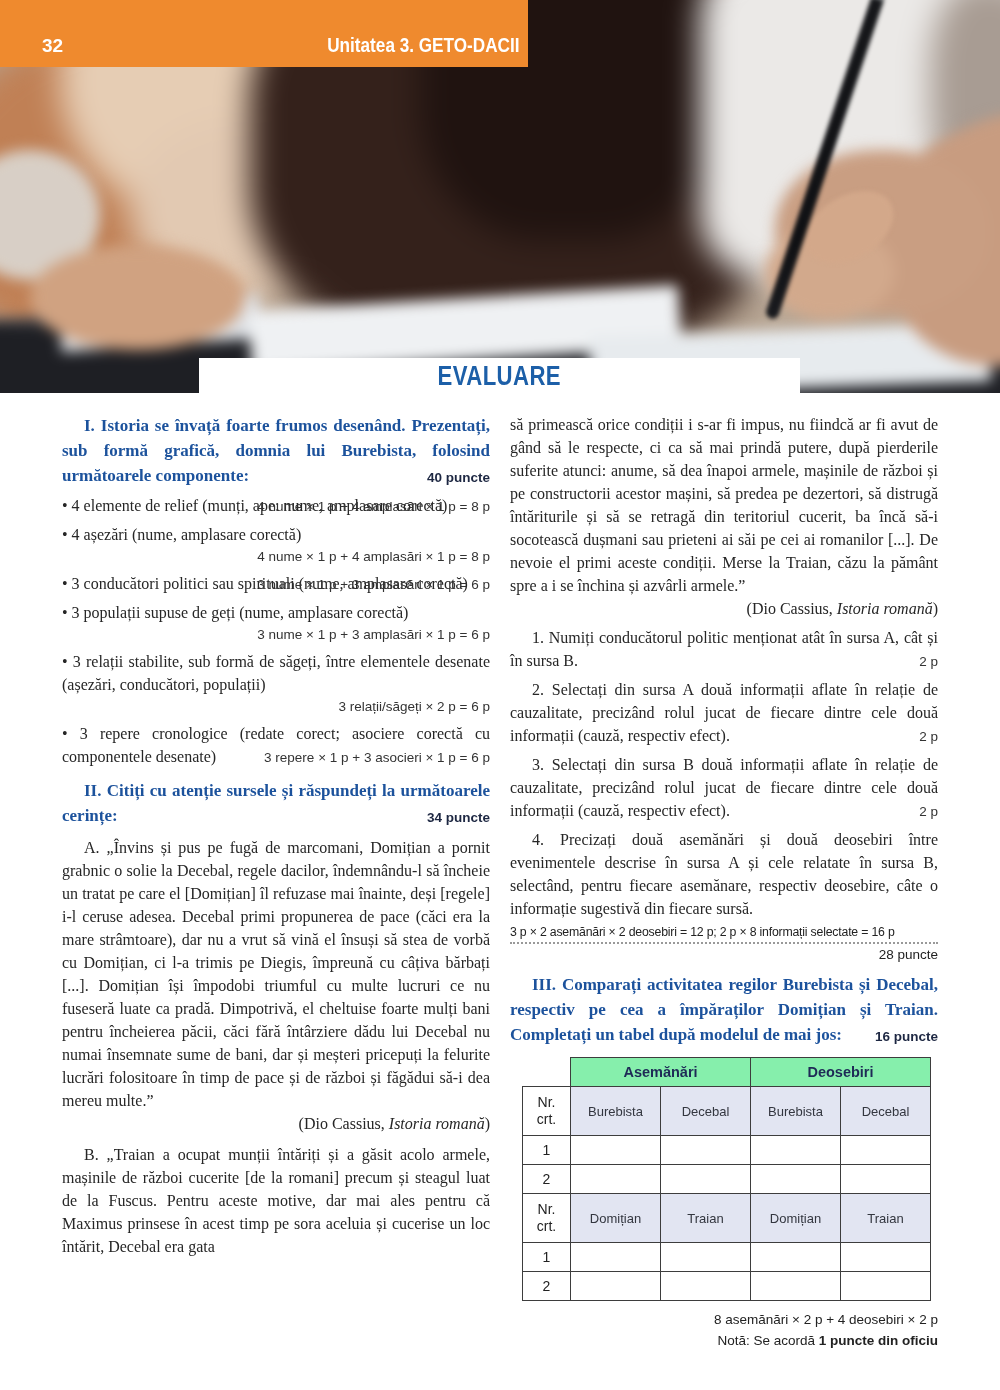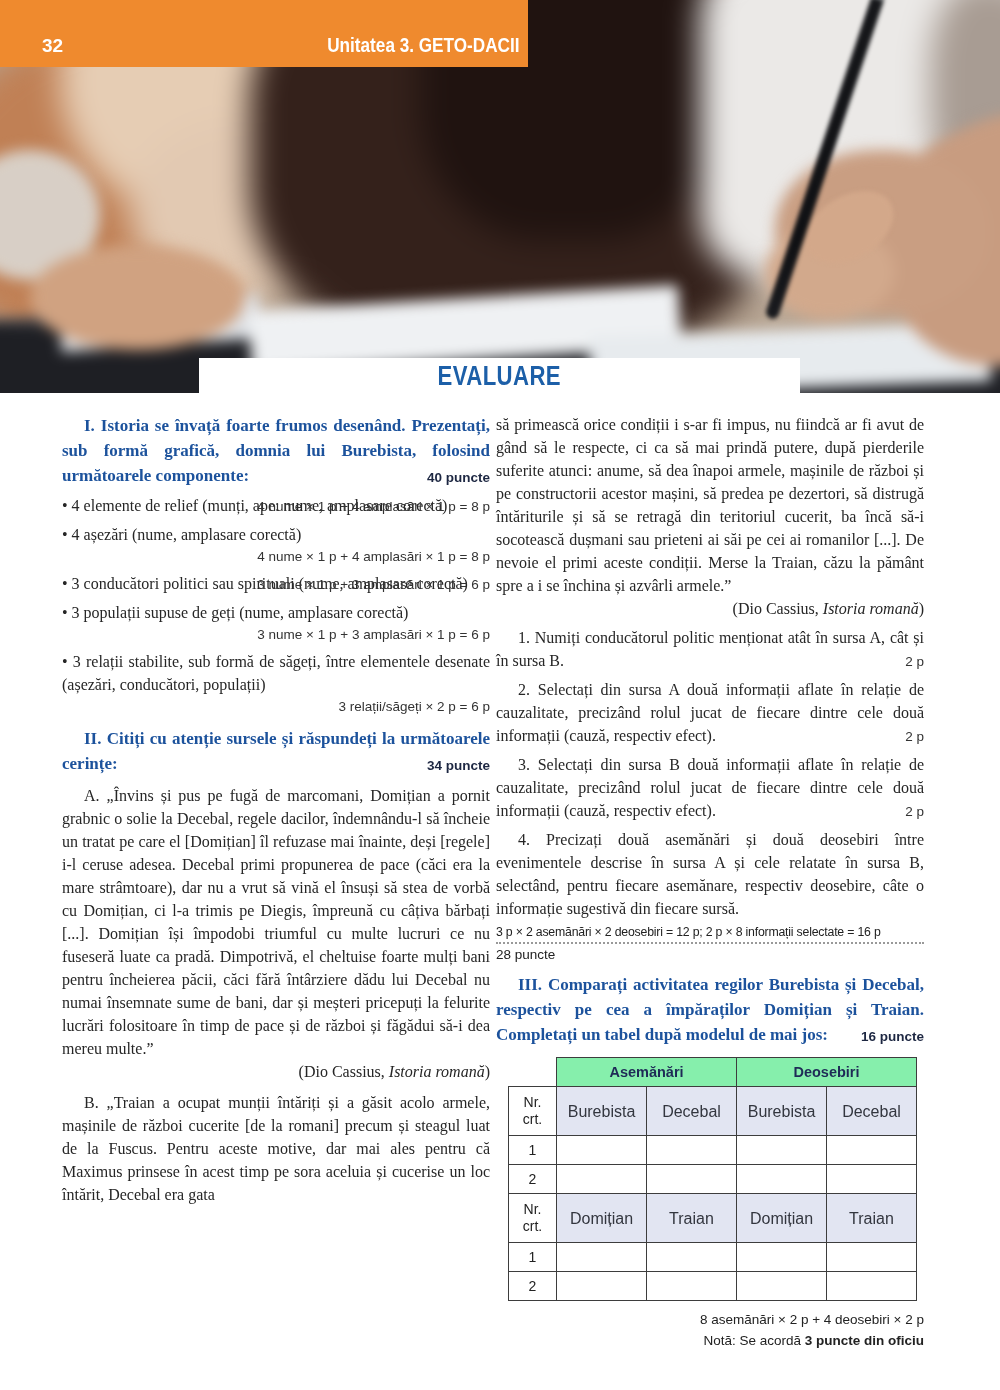--- a/index.html
+++ b/index.html
@@ -38,43 +38,43 @@
   .orange-bar{position:absolute;left:0;top:0;width:528px;height:67px;background:#ef8a2e;z-index:5;}
   .page-num{position:absolute;left:42px;bottom:10px;color:#fff;font:bold 19px "Liberation Sans",sans-serif;}
   .unit-title{position:absolute;right:8px;bottom:10px;color:#fff;font:bold 19.5px "Liberation Sans",sans-serif;
               transform:scaleX(.88);transform-origin:right bottom;}
   
   .eval-band{position:absolute;left:199px;top:358px;width:601px;height:36px;background:#fff;z-index:6;text-align:center;}
   .eval-title{display:inline-block;margin-top:3px;color:#1c5fa8;font:bold 27px "Liberation Sans",sans-serif;
               transform:scaleX(.82);letter-spacing:.5px;}
   
   .col{position:absolute;top:413px;width:428px;font-size:16px;line-height:23px;color:#262626;text-align:justify;}
-  .col-left{left:62px;} .col-right{left:496px;}
+  .col-left{left:62px;} .col-right{left:510px;}
   .col > :first-child{margin-top:0;}
   .h-sec{position:relative;font-weight:bold;font-size:17px;line-height:25px;color:#1c529c;text-indent:22px;margin-top:10px;}
   .h-pts{position:absolute;right:0;bottom:3px;font:bold 13.5px "Liberation Sans",sans-serif;color:#1d2742;}
   .bullet{position:relative;margin-top:6px;}
   .bp-abs{position:absolute;right:0;bottom:3px;font:13.5px "Liberation Sans",sans-serif;color:#333;}
   .bp-line{text-align:right;font:13.5px "Liberation Sans",sans-serif;color:#333;line-height:19px;margin-top:1px;}
   .para{text-indent:22px;margin-top:8px;}
   .noindent{text-indent:0;margin-top:0;}
   .attr{text-align:right;}
   .q{position:relative;text-indent:22px;margin-top:6px;}
   .q-pts{position:absolute;right:0;bottom:3px;font:13.5px "Liberation Sans",sans-serif;color:#333;}
   .brk{font:12.3px "Liberation Sans",sans-serif;letter-spacing:-.2px;color:#222;border-bottom:2px dotted #999;
        padding-bottom:3px;margin-top:5px;white-space:nowrap;text-align:left;}
-  .total{font:13.5px "Liberation Sans",sans-serif;color:#222;margin-top:3px;}
+  .total{text-align:right;font:13.5px "Liberation Sans",sans-serif;color:#222;margin-top:3px;}
   
   table.cmp{border-collapse:collapse;margin:10px 0 0 12px;font-family:"Liberation Sans",sans-serif;text-align:center;}
   .cmp th,.cmp td{border:1px solid #3d3d3d;}
   .cmp td.blank{border:none;background:#fff;}
   .cmp th{background:#86efac;color:#1e2a56;font-size:14.5px;font-weight:bold;height:26px;}
   .cmp col.c-nr{width:48px;} .cmp col.c-n{width:90px;}
   .cmp td.nr{font-size:14px;line-height:17px;color:#222;background:#fff;}
-  .cmp td.name{background:#e2e5f2;font-size:16px;color:#33363f;height:46px;}
+  .cmp td.name{background:#e2e5f2;font-size:13px;color:#33363f;height:46px;}
   .cmp td.num{height:26px;font-size:14px;color:#222;background:#fff;}
   .notes{margin-top:8px;text-align:right;font:13.5px "Liberation Sans",sans-serif;color:#222;line-height:21px;}
 </style>
 </head>
 <body>
 
 <div class="photo">
   <div class="layer ph-deep">
     <div class="warm1"></div>
     <div class="warm2"></div>
@@ -130,20 +130,24 @@
     <span class="bp-abs">3 nume × 1 p + 3 amplasări × 1 p = 6 p</span>
   </div>
   <div class="bullet">
     <div>• 3 populații supuse de geți (nume, amplasare corectă)</div>
     <div class="bp-line">3 nume × 1 p + 3 amplasări × 1 p = 6 p</div>
   </div>
   <div class="bullet">
     <div>• 3 relații stabilite, sub formă de săgeți, între elementele desenate (așezări, conducători, populații)</div>
     <div class="bp-line">3 relații/săgeți × 2 p = 6 p</div>
   </div>
+  <div class="bullet">
+    <span>• 3 repere cronologice (redate corect; asociere corectă cu componentele desenate)</span>
+    <span class="bp-abs">3 repere × 1 p + 3 asocieri × 1 p = 6 p</span>
+  </div>
 
   <div class="h-sec">
     <span>II. Citiți cu atenție sursele și răspundeți la următoarele cerințe:</span>
     <span class="h-pts">34 puncte</span>
   </div>
 
   <div class="para">A. „Învins și pus pe fugă de marcomani, Domițian a pornit grabnic o solie la Decebal, regele dacilor, îndemnându-l să încheie un tratat pe care el [Domițian] îl refuzase mai înainte, deși [regele] i-l ceruse adesea. Decebal primi propunerea de pace (căci era la mare strâmtoare), dar nu a vrut să vină el însuși să stea de vorbă cu Domițian, ci l-a trimis pe Diegis, împreună cu câțiva bărbați [...]. Domițian își împodobi triumful cu multe lucruri ce nu fuseseră luate ca pradă. Dimpotrivă, el cheltuise foarte mulți bani pentru încheierea păcii, căci fără întârziere dădu lui Decebal nu numai însemnate sume de bani, dar și meșteri pricepuți la felurite lucrări folositoare în timp de pace și de război și făgădui să-i dea mereu multe.”</div>
   <div class="attr">
     <span>(Dio Cassius, </span><i>Istoria romană</i><span>)</span>
   </div>
@@ -240,16 +244,16 @@
       <td class="num"></td>
       <td class="num"></td>
       <td class="num"></td>
     </tr>
   </tbody>
     </table>
 
   <div class="notes">
     <div>8 asemănări × 2 p + 4 deosebiri × 2 p</div>
     <div>
-      <span>Notă: Se acordă </span><b>3 puncte din oficiu</b>
+      <span>Notă: Se acordă </span><b>1 puncte din oficiu</b>
     </div>
   </div>
 </div>
 
 </body></html>

